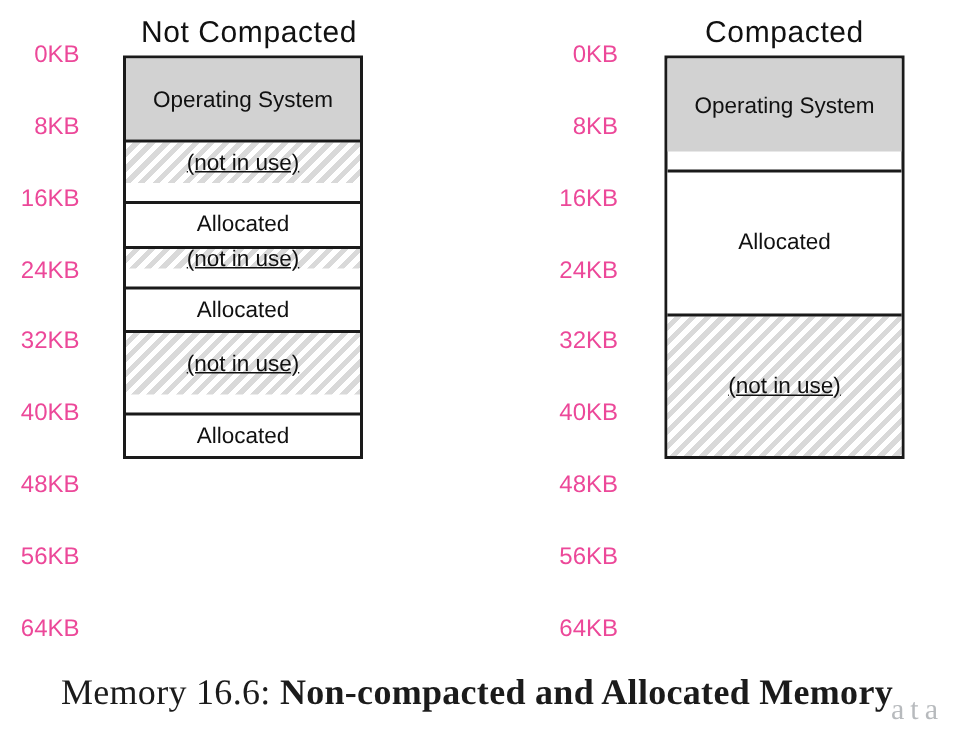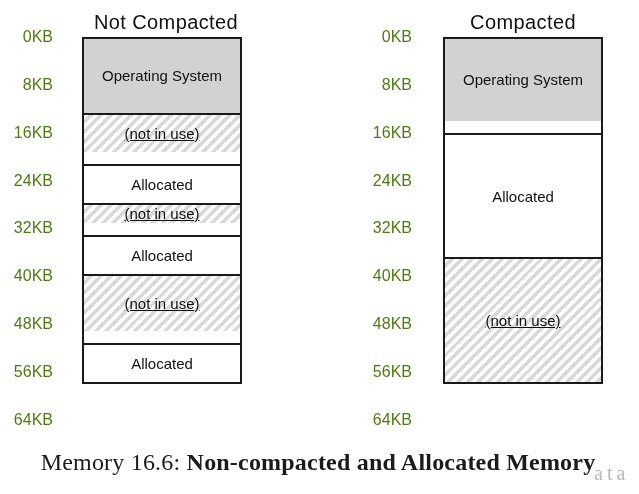--- a/index.html
+++ b/index.html
@@ -17,21 +17,21 @@
     top:11px;
     transform:translateX(-50%);
     font-size:20px;
     letter-spacing:0.4px;
     white-space:nowrap;
     color:#111;
   }
   .membox{
     position:absolute;
     top:37px;
-    width:160px;height:347px;
+    width:160px;height:269px;
     border:2px solid #1a1a1a;
     box-sizing:border-box;
     display:flex;
     flex-direction:column;
     background:#ffffff;
   }
   .segment{
     box-sizing:border-box;
     display:flex;
     align-items:center;
@@ -46,21 +46,21 @@
   .seg-free{
     background:repeating-linear-gradient(135deg,#ffffff 0 3.5px,#d9d9d9 3.5px 7px);
     text-decoration:underline;
   }
   .tick{
     position:absolute;
     height:20px;line-height:20px;
     font-size:16px;
     text-align:right;
     white-space:nowrap;
-    color:#4d7c0f;
+    color:#ec4899;
   }
   .tick-left{ left:0; width:53px; }
   .tick-right{ left:352px; width:60px; }
   .caption{
     position:absolute;
     left:318px; top:449px;
     transform:translateX(-50%);
     font-family:"Liberation Serif", serif;
     font-size:24px;
     letter-spacing:0.2px;

